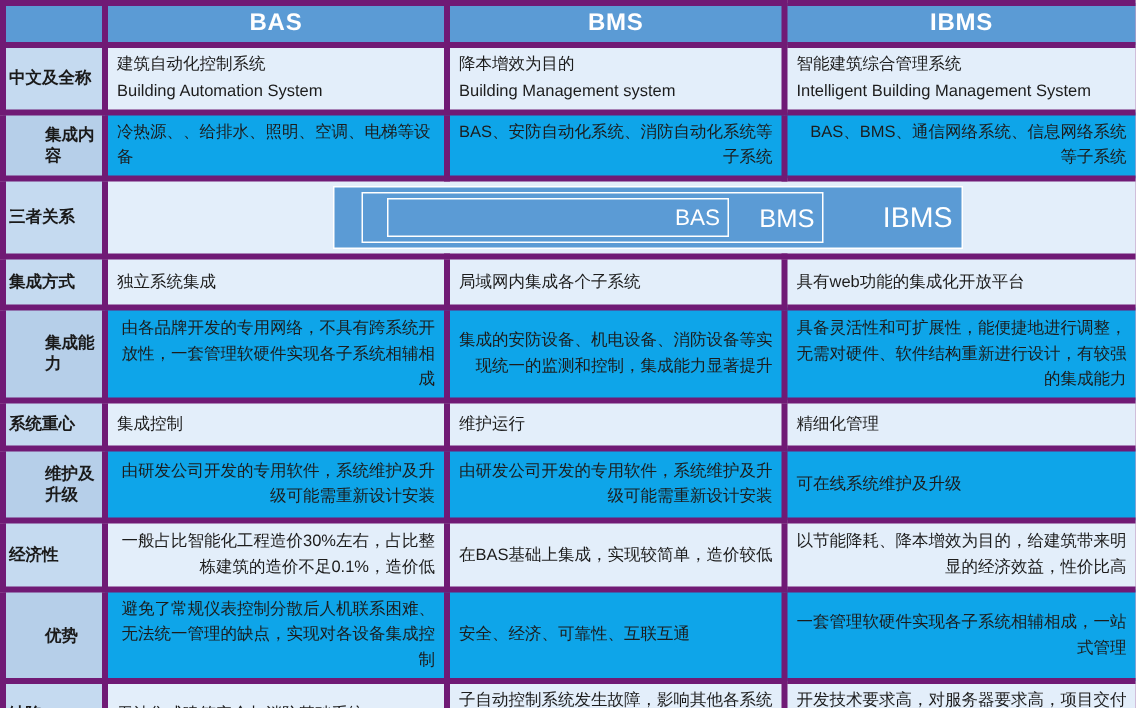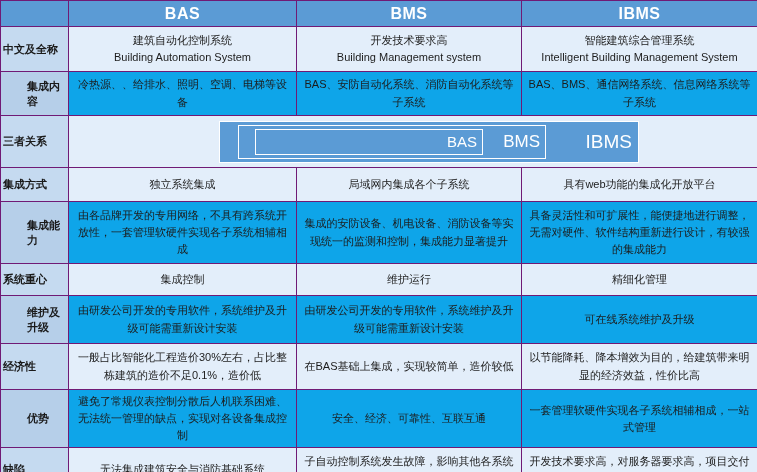--- a/index.html
+++ b/index.html
@@ -16,21 +16,21 @@
 
   .comparison-table {
     width: 757px;
     height: 472px;
     border-collapse: collapse;
     table-layout: fixed;
   }
 
   .comparison-table td,
   .comparison-table th {
-    border: 1px solid #701a75;
+    border: 4px solid #701a75;
     vertical-align: middle;
     padding: 3px 6px;
     box-sizing: border-box;
   }
 
   
   col.c-label { width: 68px; }
   col.c-bas   { width: 228px; }
   col.c-bms   { width: 225px; }
   col.c-ibms  { width: 236px; }
@@ -69,22 +69,22 @@
   td.cell {
     background: #e3eefa;
     color: #1c1c1c;
     font-size: 11px;
     line-height: 1.55;
   }
   tr.alt td.cell {
     background: #0ea5e9;
   }
 
-  td.ctr { text-align: center; }
-  td.lft { text-align: center; }
+  td.ctr { text-align: left; }
+  td.lft { text-align: right; }
 
   .cell-line { display: block; }
 
   
   td.diagram-cell {
     background: #e3eefa;
     padding: 0;
   }
   .diagram-wrap {
     position: relative;
@@ -186,21 +186,21 @@
 
   <tbody>
 
     <tr class="r-name">
       <td class="rowlabel">中文及全称</td>
       <td class="cell ctr">
         <span class="cell-line">建筑自动化控制系统</span>
         <span class="cell-line">Building Automation System</span>
       </td>
       <td class="cell ctr">
-        <span class="cell-line">开发技术要求高</span>
+        <span class="cell-line">降本增效为目的</span>
         <span class="cell-line">Building Management system</span>
       </td>
       <td class="cell ctr">
         <span class="cell-line">智能建筑综合管理系统</span>
         <span class="cell-line">Intelligent Building Management System</span>
       </td>
     </tr>
 
     <tr class="r-content alt">
       <td class="rowlabel">集成内容</td>

